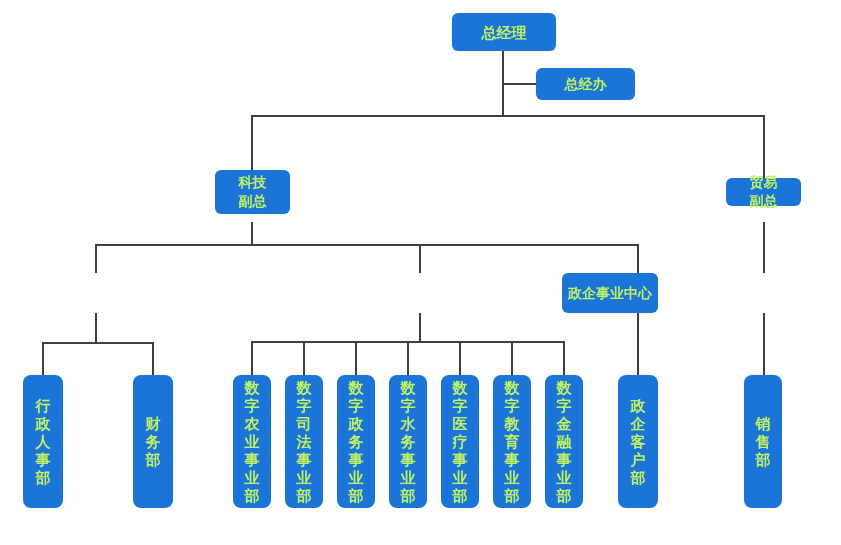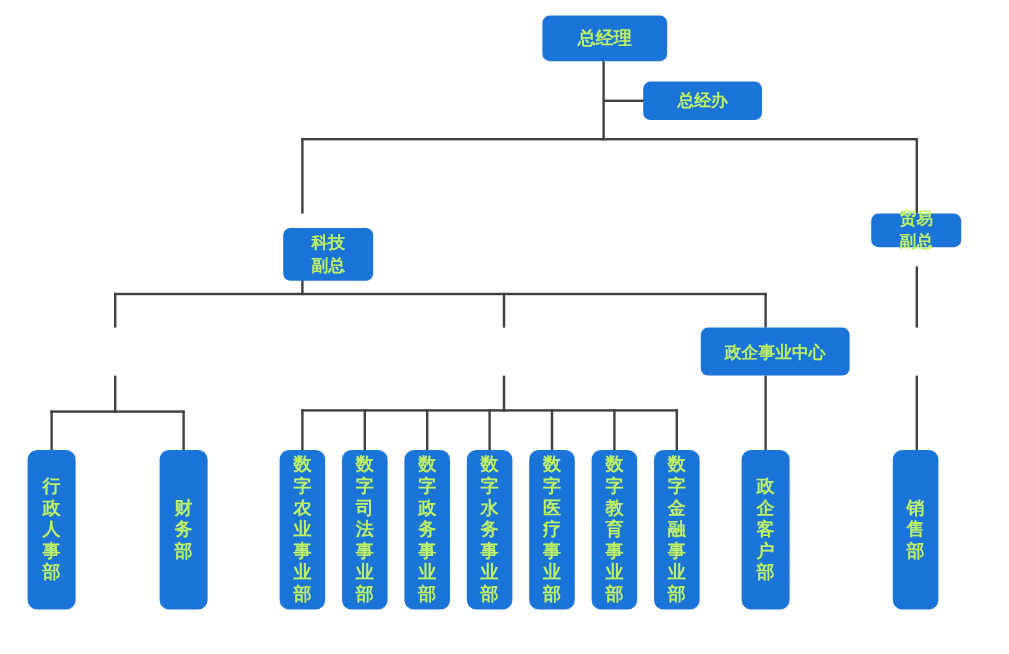--- a/index.html
+++ b/index.html
@@ -64,28 +64,28 @@
   <div class="cline" style="left:303px; top:341px; width:2px; height:34px;"></div>
   <div class="cline" style="left:355px; top:341px; width:2px; height:34px;"></div>
   <div class="cline" style="left:407px; top:341px; width:2px; height:34px;"></div>
   <div class="cline" style="left:459px; top:341px; width:2px; height:34px;"></div>
   <div class="cline" style="left:511px; top:341px; width:2px; height:34px;"></div>
   <div class="cline" style="left:563px; top:341px; width:2px; height:34px;"></div>
   <div class="cline" style="left:637px; top:313px; width:2px; height:62px;"></div>
   <div class="cline" style="left:763px; top:313px; width:2px; height:62px;"></div>
 
   <div class="node node--root" style="left:452px; top:13px; width:104px; height:38px;">总经理</div>
-  <div class="node" style="left:536px; top:68px; width:99px; height:32px;font-family:Liberation Serif, serif;">总经办</div>
+  <div class="node" style="left:536px; top:68px; width:99px; height:32px;">总经办</div>
 
-  <div class="node" style="left:215px; top:190px; width:75px; height:44px;margin-left:21px;">科技
+  <div class="node" style="left:215px; top:170px; width:75px; height:44px;">科技
 副总</div>
   <div class="node" style="left:726px; top:178px; width:75px; height:28px;text-align:center;">贸易
 副总</div>
 
-  <div class="node" style="left:584px; top:273px; width:124px; height:40px;">政企事业中心</div>
+  <div class="node" style="left:562px; top:273px; width:96px; height:40px;">政企事业中心</div>
 
   <div class="node node--tall" style="left:23px; top:375px; width:40px; height:133px;">行
 政
 人
 事
 部</div>
   <div class="node node--tall" style="left:133px; top:375px; width:40px; height:133px;">财
 务
 部</div>
   <div class="node node--tall" style="left:233px; top:375px; width:38px; height:133px;">数

